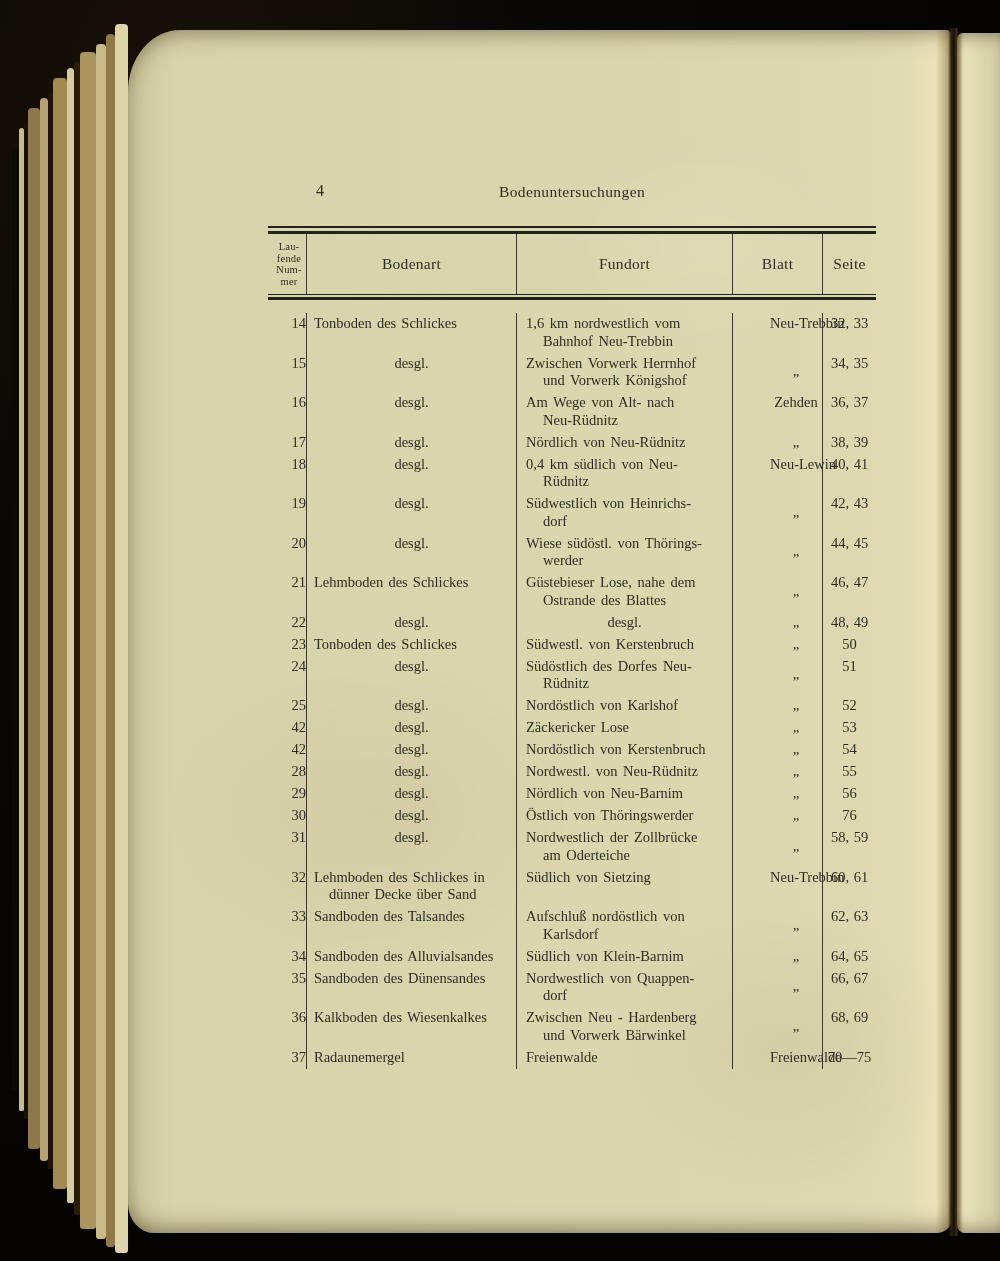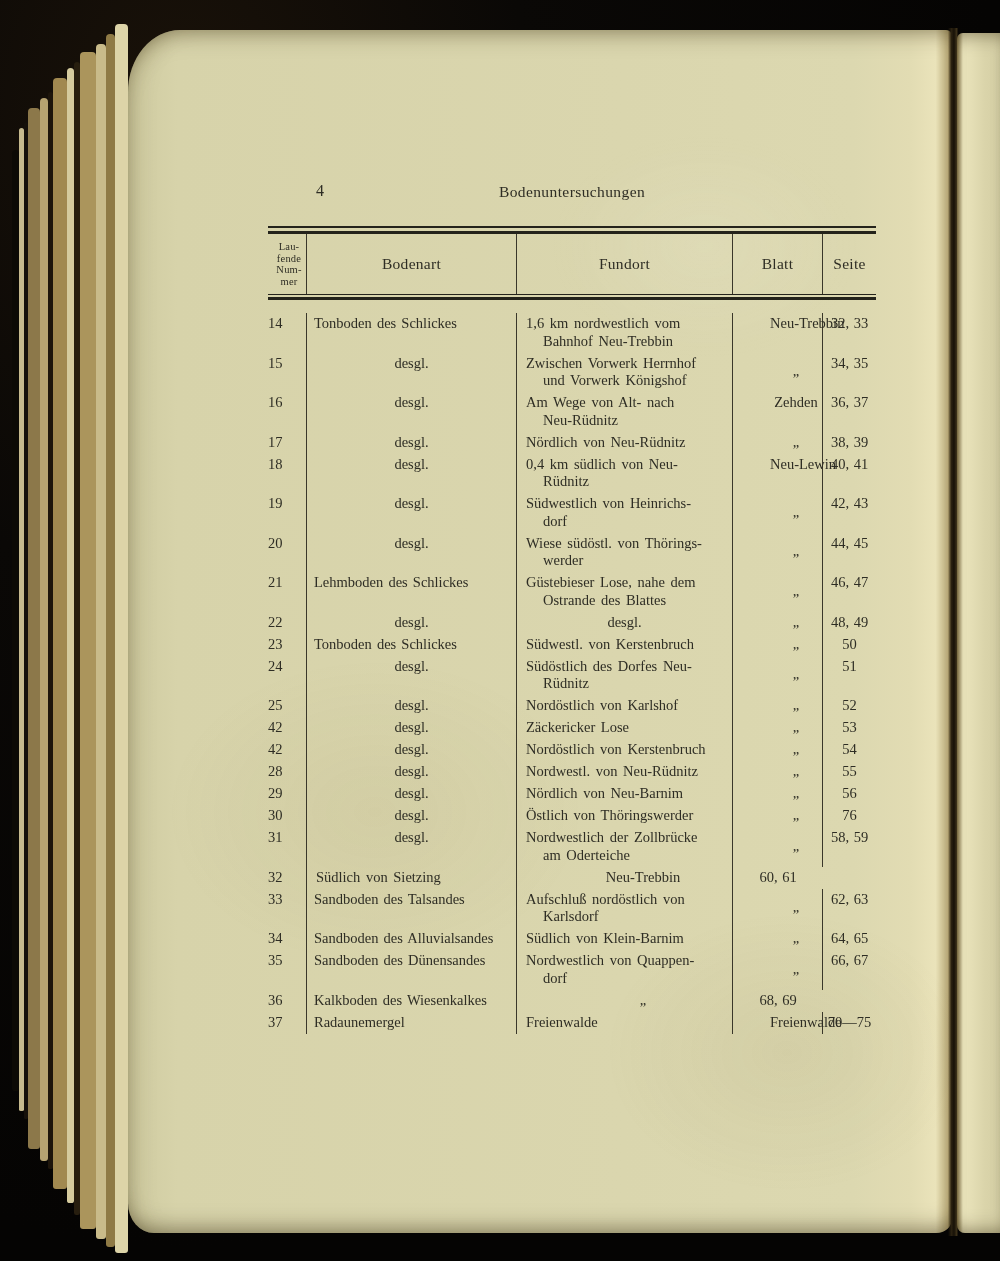--- a/index.html
+++ b/index.html
@@ -61,21 +61,21 @@
   .thead{display:grid;grid-template-columns:39px 210px 216px 90px 53px;height:60px;}
   .th{display:flex;align-items:center;justify-content:center;font-size:15.5px;letter-spacing:.3px;}
   .th-nr{flex-direction:column;align-items:center;justify-content:center;
     font-size:10.5px;line-height:11.5px;letter-spacing:.2px;padding-left:4px;}
   .c1,.c2,.c3,.c4{border-right:1.5px solid #3a372a;}
 
   .tbody{padding-top:13px;}
   .trow{display:grid;grid-template-columns:39px 210px 216px 90px 53px;}
   .cell{padding:2px 0 2.5px 0;font-size:14.5px;line-height:17.5px;}
   .cell .line{white-space:nowrap;}
-  .nr .line{text-align:left;}
+  .nr .line{text-align:right;}
   .bodenart .line{padding-left:7px;word-spacing:1.5px;}
   .bodenart .line.cont{padding-left:22px;}
   .fundort .line{padding-left:9px;word-spacing:2px;}
   .fundort .line.cont{padding-left:26px;}
   .blatt{display:flex;flex-direction:column;margin-left:37px;}
   .blatt.dit{justify-content:center;}
   .blatt .line{text-align:center;}
   .seite .line{text-align:center;word-spacing:1px;}
   .line.ctr{text-align:center;padding-left:0 !important;}
 </style>
@@ -443,20 +443,24 @@
             <div class="line">„</div>
           </div>
           <div class="cell seite">
             <div class="line">58, 59</div>
           </div>
         </div>
         <div class="trow">
           <div class="cell nr c1">
             <div class="line">32</div>
           </div>
+          <div class="cell bodenart c2">
+            <div class="line">Lehmboden des Schlickes in</div>
+            <div class="line cont">dünner Decke über Sand</div>
+          </div>
           <div class="cell fundort c3">
             <div class="line">Südlich von Sietzing</div>
           </div>
           <div class="cell blatt c4">
             <div class="line">Neu-Trebbin</div>
           </div>
           <div class="cell seite">
             <div class="line">60, 61</div>
           </div>
         </div>
@@ -513,20 +517,24 @@
             <div class="line">66, 67</div>
           </div>
         </div>
         <div class="trow">
           <div class="cell nr c1">
             <div class="line">36</div>
           </div>
           <div class="cell bodenart c2">
             <div class="line">Kalkboden des Wiesenkalkes</div>
           </div>
+          <div class="cell fundort c3">
+            <div class="line">Zwischen Neu - Hardenberg</div>
+            <div class="line cont">und Vorwerk Bärwinkel</div>
+          </div>
           <div class="cell blatt c4 dit">
             <div class="line">„</div>
           </div>
           <div class="cell seite">
             <div class="line">68, 69</div>
           </div>
         </div>
         <div class="trow">
           <div class="cell nr c1">
             <div class="line">37</div>

